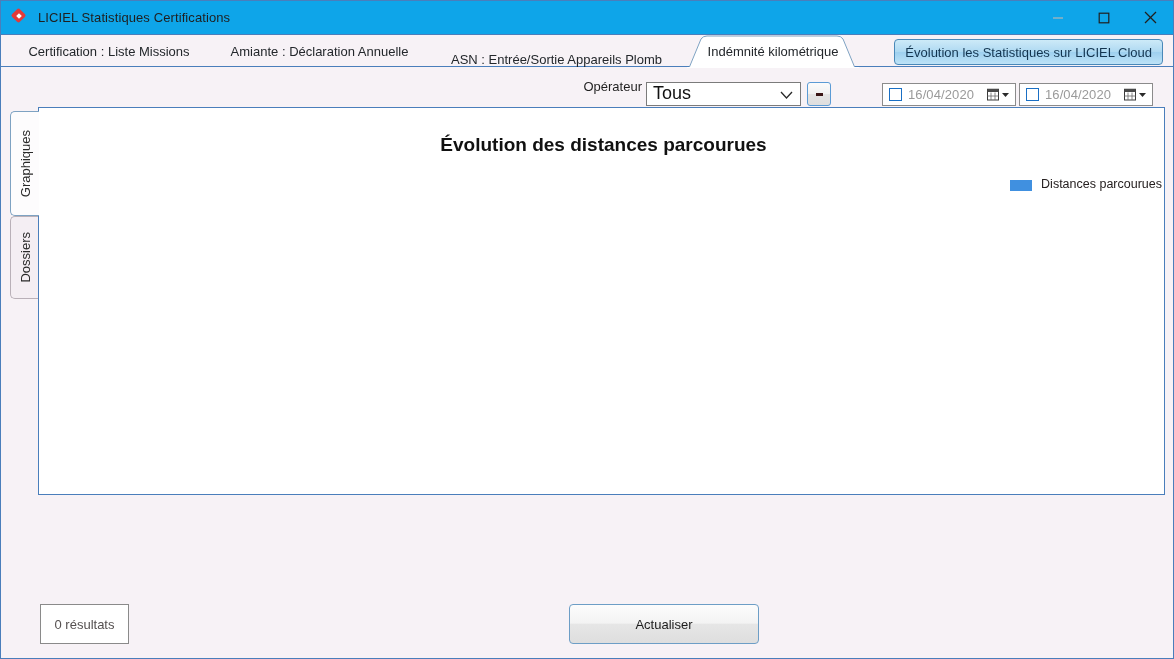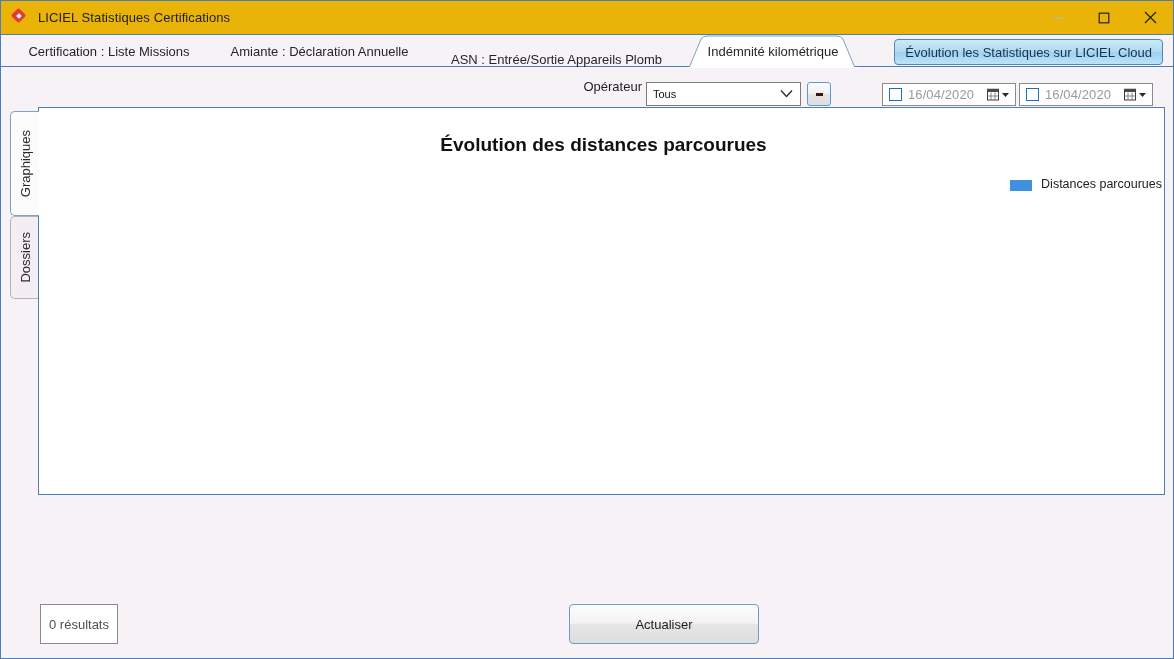--- a/index.html
+++ b/index.html
@@ -15,21 +15,21 @@
     width: 1174px; height: 659px;
     background: #f7f2f6;
     border: 1px solid #4a7ebb;
     box-sizing: border-box;
   }
 
   
   .titlebar {
     position: absolute; left: 0; top: 0;
     width: 100%; height: 33px;
-    background: #eab308;
+    background: #0ea5e9;
     box-sizing: border-box;
     display: flex; align-items: center;
   }
   .title-icon {
     margin-left: 11px; margin-right: 9px;
     width: 17px; height: 17px;
     position: relative;
   }
   .title-icon .dia {
     position: absolute; left: 1px; top: 1px;
@@ -97,22 +97,22 @@
   .op-label {
     position: absolute; right: 531px; top: 12px;
     font-size: 13px; color: #1f1f1f;
   }
   .op-select {
     position: absolute; left: 645px; top: 81px;
     width: 155px; height: 24px;
     background: #ffffff;
     border: 1px solid #7b7b7b;
     box-sizing: border-box;
-    display: flex; align-items: center;
-    font-size: 11px; color: #111;
+    display: flex; align-items: flex-start;
+    font-size: 18px; color: #111;
     padding-left: 6px;
     cursor: default;
   }
   .op-select .chev {
     position: absolute; right: 7px; top: 50%;
     transform: translateY(-50%);
   }
   .minus-btn {
     position: absolute; left: 806px; top: 81px;
     width: 24px; height: 24px;
@@ -215,21 +215,21 @@
   }
   .plot-area {
     position: absolute; left: 0; top: 100px;
     right: 0; bottom: 0;
     background: #ffffff;
   }
 
   
   .results-box {
     position: absolute; left: 39px; top: 603px;
-    width: 78px; height: 40px;
+    width: 89px; height: 40px;
     background: #ffffff;
     border: 1px solid #8a8a8a;
     box-sizing: border-box;
     display: flex; align-items: center; justify-content: center;
     font-size: 13px; color: #555050;
     cursor: default;
   }
   .btn3d {
     position: absolute;
     background: linear-gradient(to bottom, #fcfcfc 0%, #f3f3f3 48%, #e6e6e6 50%, #dedede 100%);

